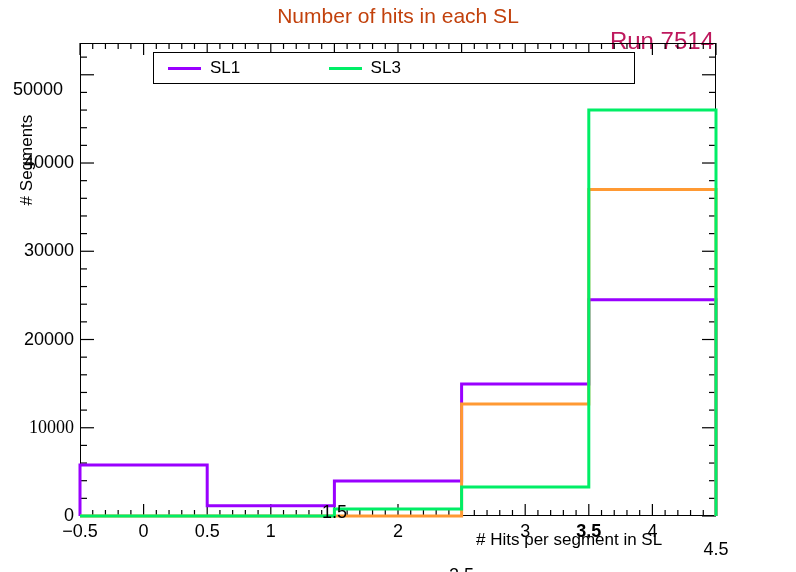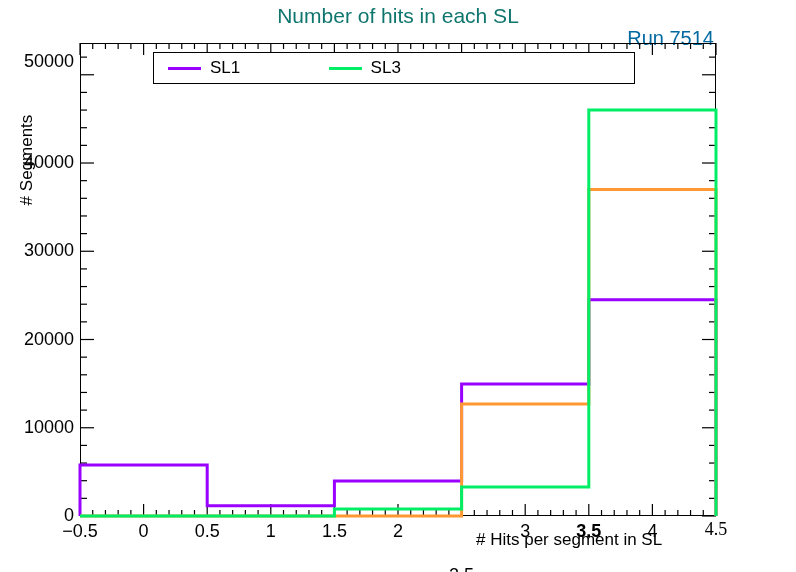--- a/index.html
+++ b/index.html
@@ -15,29 +15,29 @@
     font-family: "Liberation Sans", sans-serif;
     overflow: hidden;
   }
   .title {
     position: absolute;
     left: 0;
     top: 4px;
     width: 796px;
     text-align: center;
     font-size: 21px;
-    color: #0f766e;
+    color: #c2410c;
     letter-spacing: 0px;
   }
   .run-label {
     position: absolute;
     right: 82px;
     top: 27px;
-    font-size: 20px;
-    color: #0369a1;
+    font-size: 24px;
+    color: #be185d;
   }
   .plot-frame {
     position: absolute;
     left: 80px;
     top: 43px;
     width: 636px;
     height: 473px;
     border: 1.5px solid #000000;
     box-sizing: border-box;
     background: transparent;
@@ -284,38 +284,38 @@
       <path d="M 80 516 L 80 464.9936567164179 L 207.2 464.9936567164179 L 207.2 505.8516791044776 L 334.4 505.8516791044776 L 334.4 481.0544776119403 L 461.59999999999997 481.0544776119403 L 461.59999999999997 383.9835820895522 L 588.8 383.9835820895522 L 588.8 299.79664179104475 L 716 299.79664179104475 L 716 516" fill="none" stroke="#9900ff" stroke-width="3" stroke-linejoin="miter" stroke-linecap="butt"></path>
       <path d="M 80 516 L 80 516 L 207.2 516 L 207.2 516 L 334.4 516 L 334.4 516 L 461.59999999999997 516 L 461.59999999999997 403.92723880597015 L 588.8 403.92723880597015 L 588.8 189.48880597014926 L 716 189.48880597014926 L 716 516" fill="none" stroke="#ff9933" stroke-width="3" stroke-linejoin="miter" stroke-linecap="butt"></path>
       <path d="M 80 516 L 80 516 L 207.2 516 L 207.2 516 L 334.4 516 L 334.4 508.94029850746267 L 461.59999999999997 508.94029850746267 L 461.59999999999997 486.87873134328356 L 588.8 486.87873134328356 L 588.8 110.06716417910445 L 716 110.06716417910445 L 716 516" fill="none" stroke="#00ee66" stroke-width="3" stroke-linejoin="miter" stroke-linecap="butt"></path>
     </svg>
 
   <div class="ylabel"># Segments</div>
   <div class="xlabel"># Hits per segment in SL</div>
 
   <div id="ytick-labels">
       <div class="ytick-label" style="left: 2px; top: 505px;">0</div>
-      <div class="ytick-label" style="left: 2px; top: 416.754px;">10000</div>
+      <div class="ytick-label" style="left: 2px; top: 416.754px; font-family: Liberation Serif, serif;">10000</div>
       <div class="ytick-label" style="left: 2px; top: 328.507px;">20000</div>
       <div class="ytick-label" style="left: 2px; top: 240.261px;">30000</div>
       <div class="ytick-label" style="left: 2px; top: 152.015px;">40000</div>
-      <div class="ytick-label" style="left: 2px; top: 51px;">50000</div>
+      <div class="ytick-label" style="left: 2px; top: 79px; text-align: center;">50000</div>
     </div>
   <div id="xtick-labels">
       <div class="xtick-label" style="left: 50px; top: 521px;">−0.5</div>
       <div class="xtick-label" style="left: 113.6px; top: 521px;">0</div>
       <div class="xtick-label" style="left: 177.2px; top: 521px;">0.5</div>
       <div class="xtick-label" style="left: 240.8px; top: 521px;">1</div>
-      <div class="xtick-label" style="left: 304.4px; top: 521px;">1.5</div>
+      <div class="xtick-label" style="left: 304.4px; top: 502px;">1.5</div>
       <div class="xtick-label" style="left: 368px; top: 521px;">2</div>
       <div class="xtick-label" style="left: 431.6px; top: 521px; margin-top: 44px;">2.5</div>
       <div class="xtick-label" style="left: 495.2px; top: 521px;">3</div>
       <div class="xtick-label" style="left: 558.8px; top: 521px; font-weight: bold;">3.5</div>
       <div class="xtick-label" style="left: 622.4px; top: 521px;">4</div>
-      <div class="xtick-label" style="left: 686px; top: 519px; font-family: Liberation Serif, serif;">4.5</div>
+      <div class="xtick-label" style="left: 686px; top: 539px;">4.5</div>
     </div>
 
   <div class="legend-box">
     <div class="legend-entry">
       <span class="legend-swatch" style="background:#9900ff"></span>
       <span class="legend-text">SL1</span>
     </div>
     <div class="legend-entry">
       <span class="legend-swatch" style="background:#00ee66"></span>
       <span class="legend-text">SL3</span>

